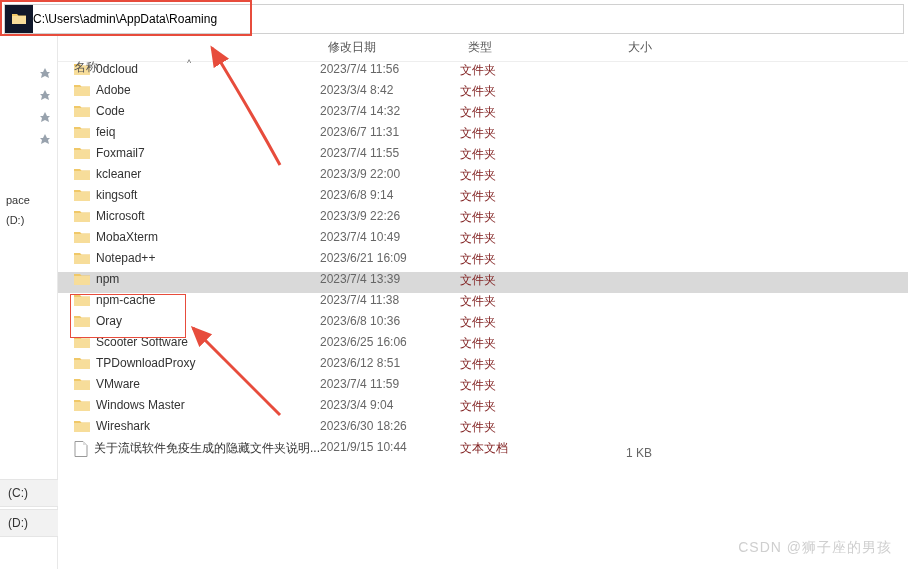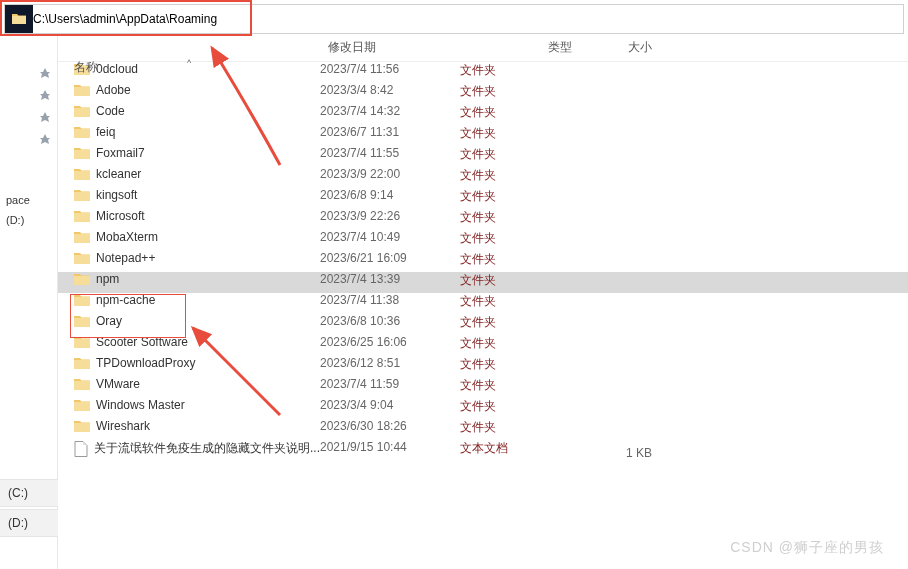--- a/index.html
+++ b/index.html
@@ -15,21 +15,21 @@
 .sidebar { width: 58px; border-right: 1px solid #e8e8e8; padding-top: 28px; }
 .pin-row { height: 22px; display: flex; align-items: center; padding-left: 40px; color: #9aa; }
 .pin-row svg { width: 10px; height: 10px; }
 .side-label { padding: 4px 6px; color: #333; font-size: 11px; }
 
 .content { flex: 1; }
 .headers { display: flex; height: 28px; align-items: center; border-bottom: 1px solid #eee; color: #555; }
 .headers .col { padding: 0 8px; position: relative; }
 .col-name { width: 262px; padding-left: 16px !important; margin-top: 39px; }
 .col-date { width: 140px; }
-.col-type { width: 120px; text-align: right; }
+.col-type { width: 120px; }
 .col-size { width: 80px; text-align: right; }
 .sort-arrow { position: absolute; left: 50%; top: -2px; transform: translateX(-50%); font-size: 8px; color: #666; }
 
 .rows { }
 .row { display: flex; height: 21px; align-items: flex-start; }
 .row.selected { background: #d9d9d9; }
 .row .c-name { width: 262px; display: flex; align-items: center; padding-left: 16px; gap: 6px; }
 .row .c-date { width: 140px; color: #666; }
 .row .c-type { width: 120px; color: #7f1d1d; }
 .row .c-size { width: 80px; text-align: right; color: #666; padding-right: 8px; margin-top: 6px; }
@@ -37,21 +37,21 @@
 .folder-icon { width: 16px; height: 13px; }
 .file-icon { width: 14px; height: 16px; }
 
 .sel-box { position: absolute; border: 1.5px solid #e74c3c; pointer-events: none; }
 
 .arrow-svg { position: absolute; pointer-events: none; }
 
 .bottom-items { position: absolute; left: 0; bottom: 30px; font-size: 12px; }
 .bottom-items div { padding: 6px 8px; background: #f2f2f2; border-top: 1px solid #e5e5e5; border-bottom: 1px solid #e5e5e5; margin-bottom: 2px; width: 58px; }
 
-.watermark { position: absolute; right: 24px; bottom: 12px; color: #cfcfcf; font-size: 14px; letter-spacing: 1px; }
+.watermark { position: absolute; right: 16px; bottom: 12px; color: #cfcfcf; font-size: 14px; letter-spacing: 1px; }
 </style>
 </head>
 <body>
 
 <div class="address-bar">
   <svg class="folder-ico" viewBox="0 0 16 16">
       <path fill="#f0c868" d="M1 3h5l1.5 1.5H15V13H1z"></path>
       <path fill="#f7dd9a" d="M1 5h14v8H1z"></path>
     </svg>
   <input value="C:\Users\admin\AppData\Roaming" style="">

